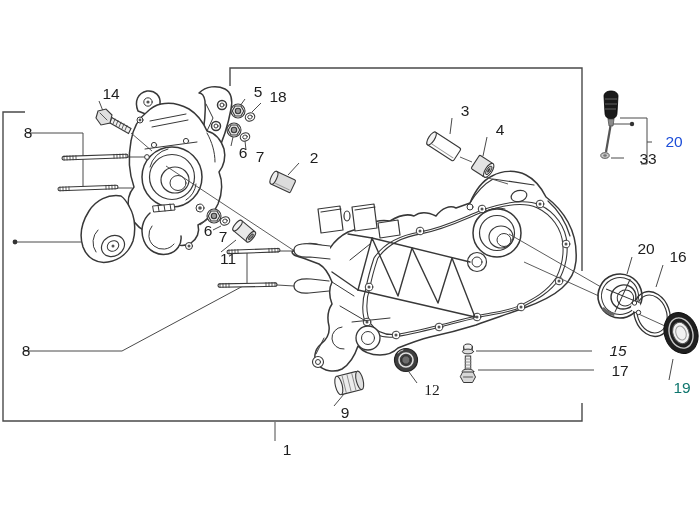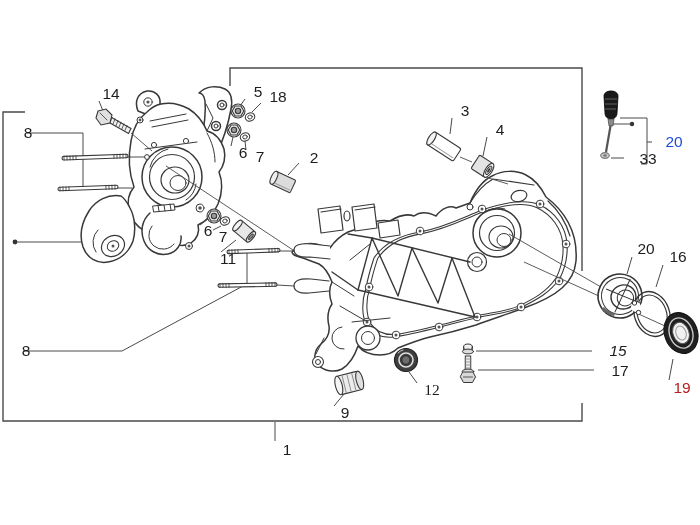--- a/index.html
+++ b/index.html
@@ -369,20 +369,20 @@
       <span class="callout" style="left: 453px; top: 111px; color: rgb(29, 29, 29);">3</span>
       <span class="callout" style="left: 488px; top: 130px; color: rgb(29, 29, 29);">4</span>
       <span class="callout" style="left: 662px; top: 142px; color: #1d4ed8;">20</span>
       <span class="callout" style="left: 636px; top: 159px; color: rgb(29, 29, 29);">33</span>
       <span class="callout" style="left: 196px; top: 231px; color: rgb(29, 29, 29);">6</span>
       <span class="callout" style="left: 211px; top: 237px; color: rgb(29, 29, 29);">7</span>
       <span class="callout" style="left: 216px; top: 259px; color: rgb(29, 29, 29);">11</span>
       <span class="callout" style="left: 14px; top: 351px; color: rgb(29, 29, 29);">8</span>
       <span class="callout" style="left: 634px; top: 249px; color: rgb(29, 29, 29);">20</span>
       <span class="callout" style="left: 666px; top: 257px; color: rgb(29, 29, 29); text-align: center;">16</span>
-      <span class="callout" style="left: 670px; top: 388px; color: #b91c1c; text-align: center;">19</span>
+      <span class="callout" style="left: 670px; top: 388px; color: #0f766e; text-align: center;">19</span>
       <span class="callout" style="left: 606px; top: 351px; color: rgb(29, 29, 29); font-style: italic;">15</span>
       <span class="callout" style="left: 608px; top: 371px; color: rgb(29, 29, 29);">17</span>
       <span class="callout" style="left: 420px; top: 390px; color: rgb(29, 29, 29); font-family: Liberation Serif, serif;">12</span>
       <span class="callout" style="left: 333px; top: 413px; color: rgb(29, 29, 29);">9</span>
       <span class="callout" style="left: 275px; top: 450px; color: rgb(29, 29, 29);">1</span>
     </div>
 </div>
 
 </body></html>

